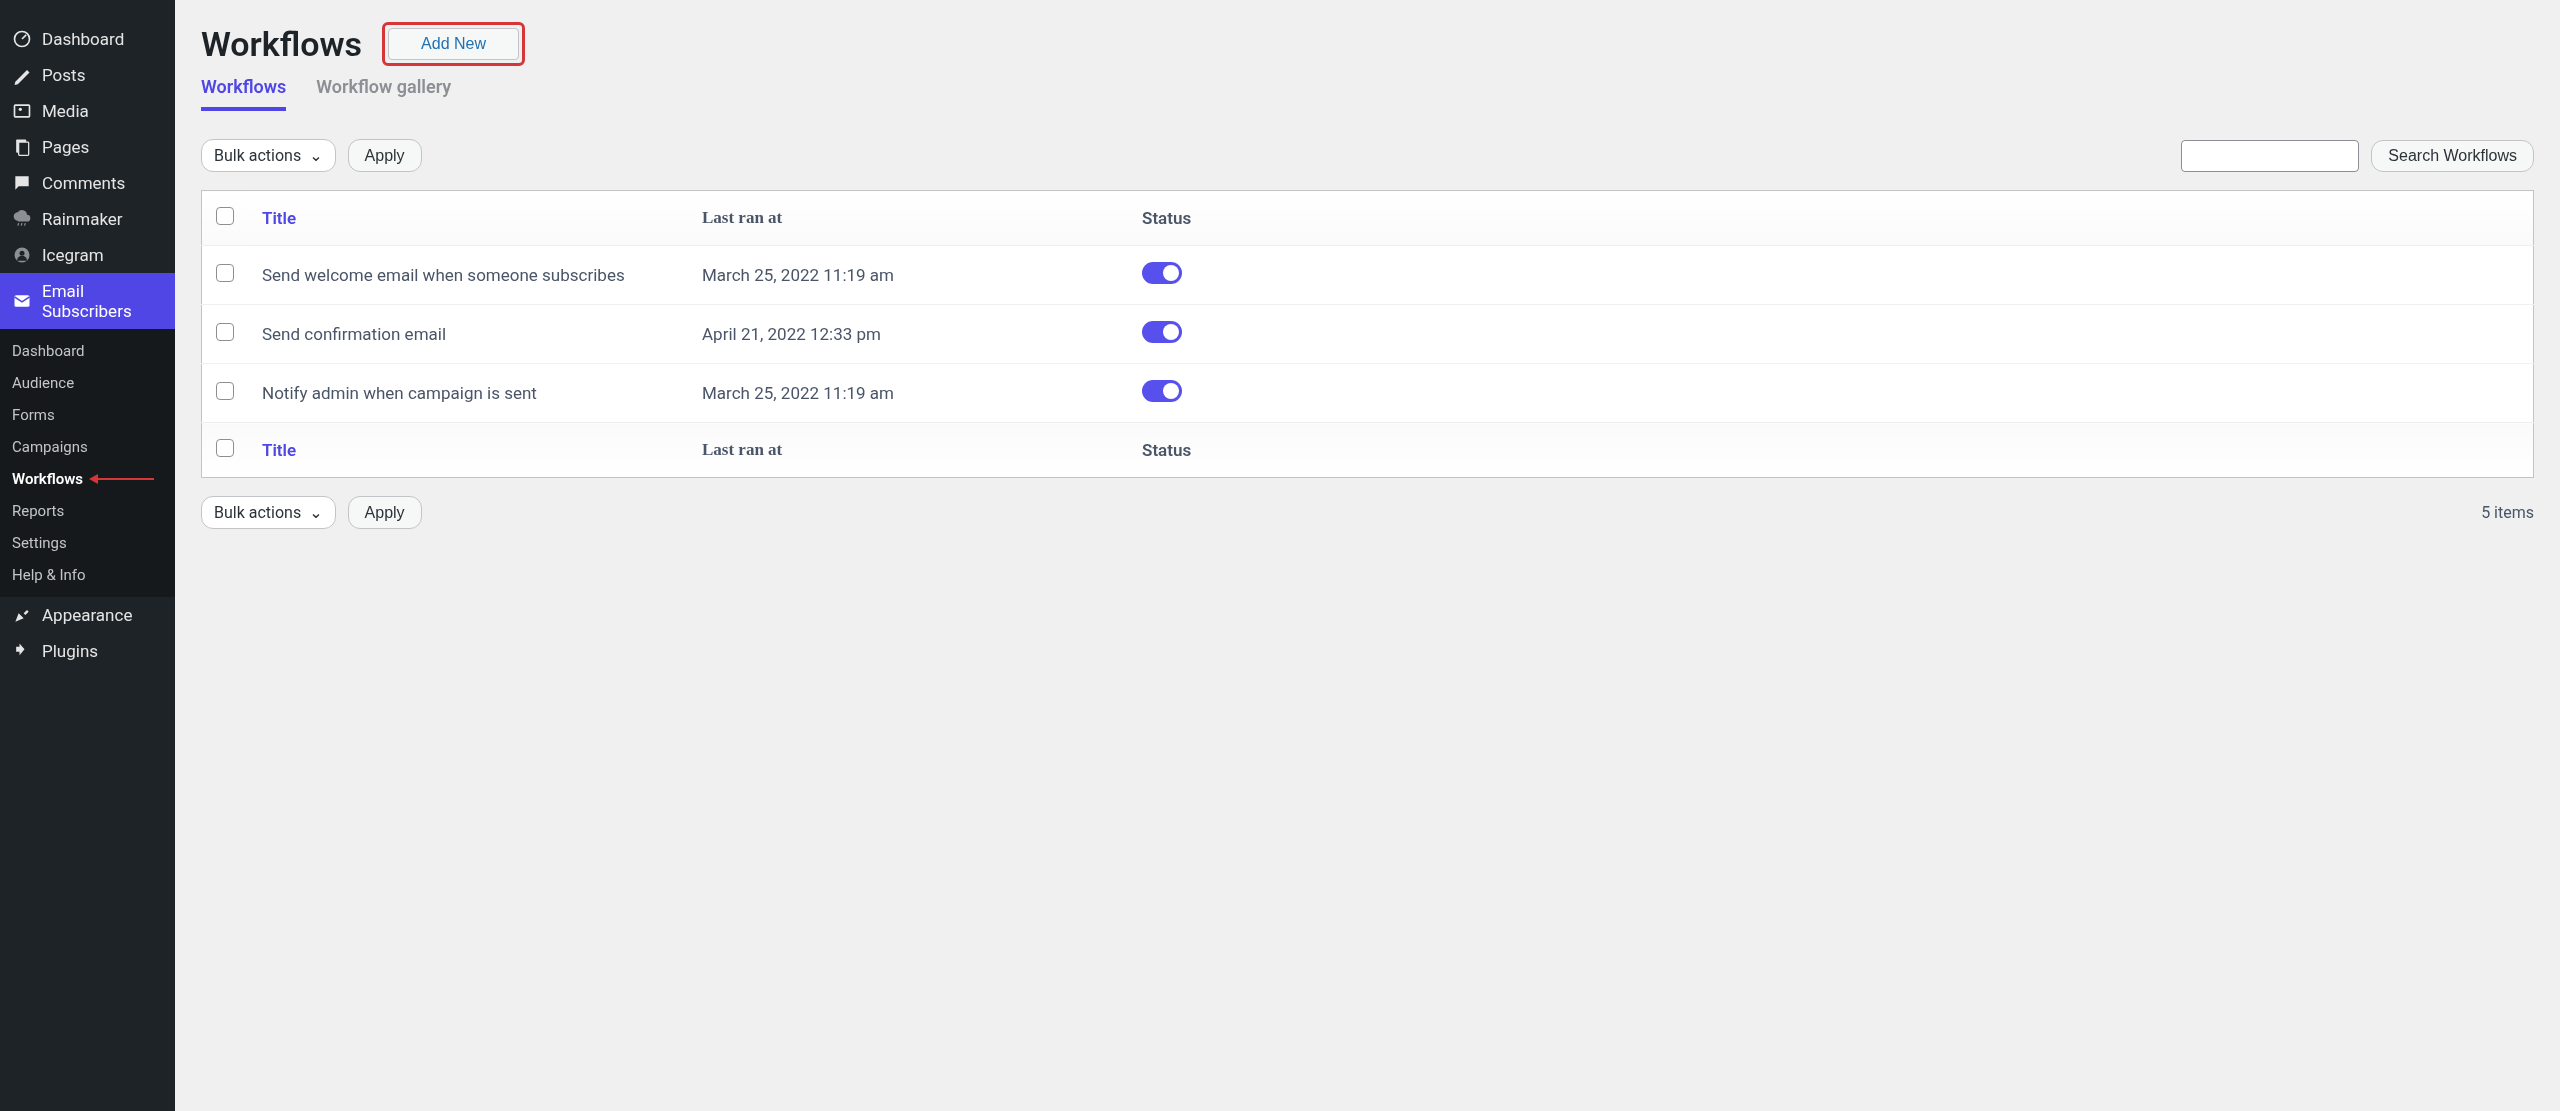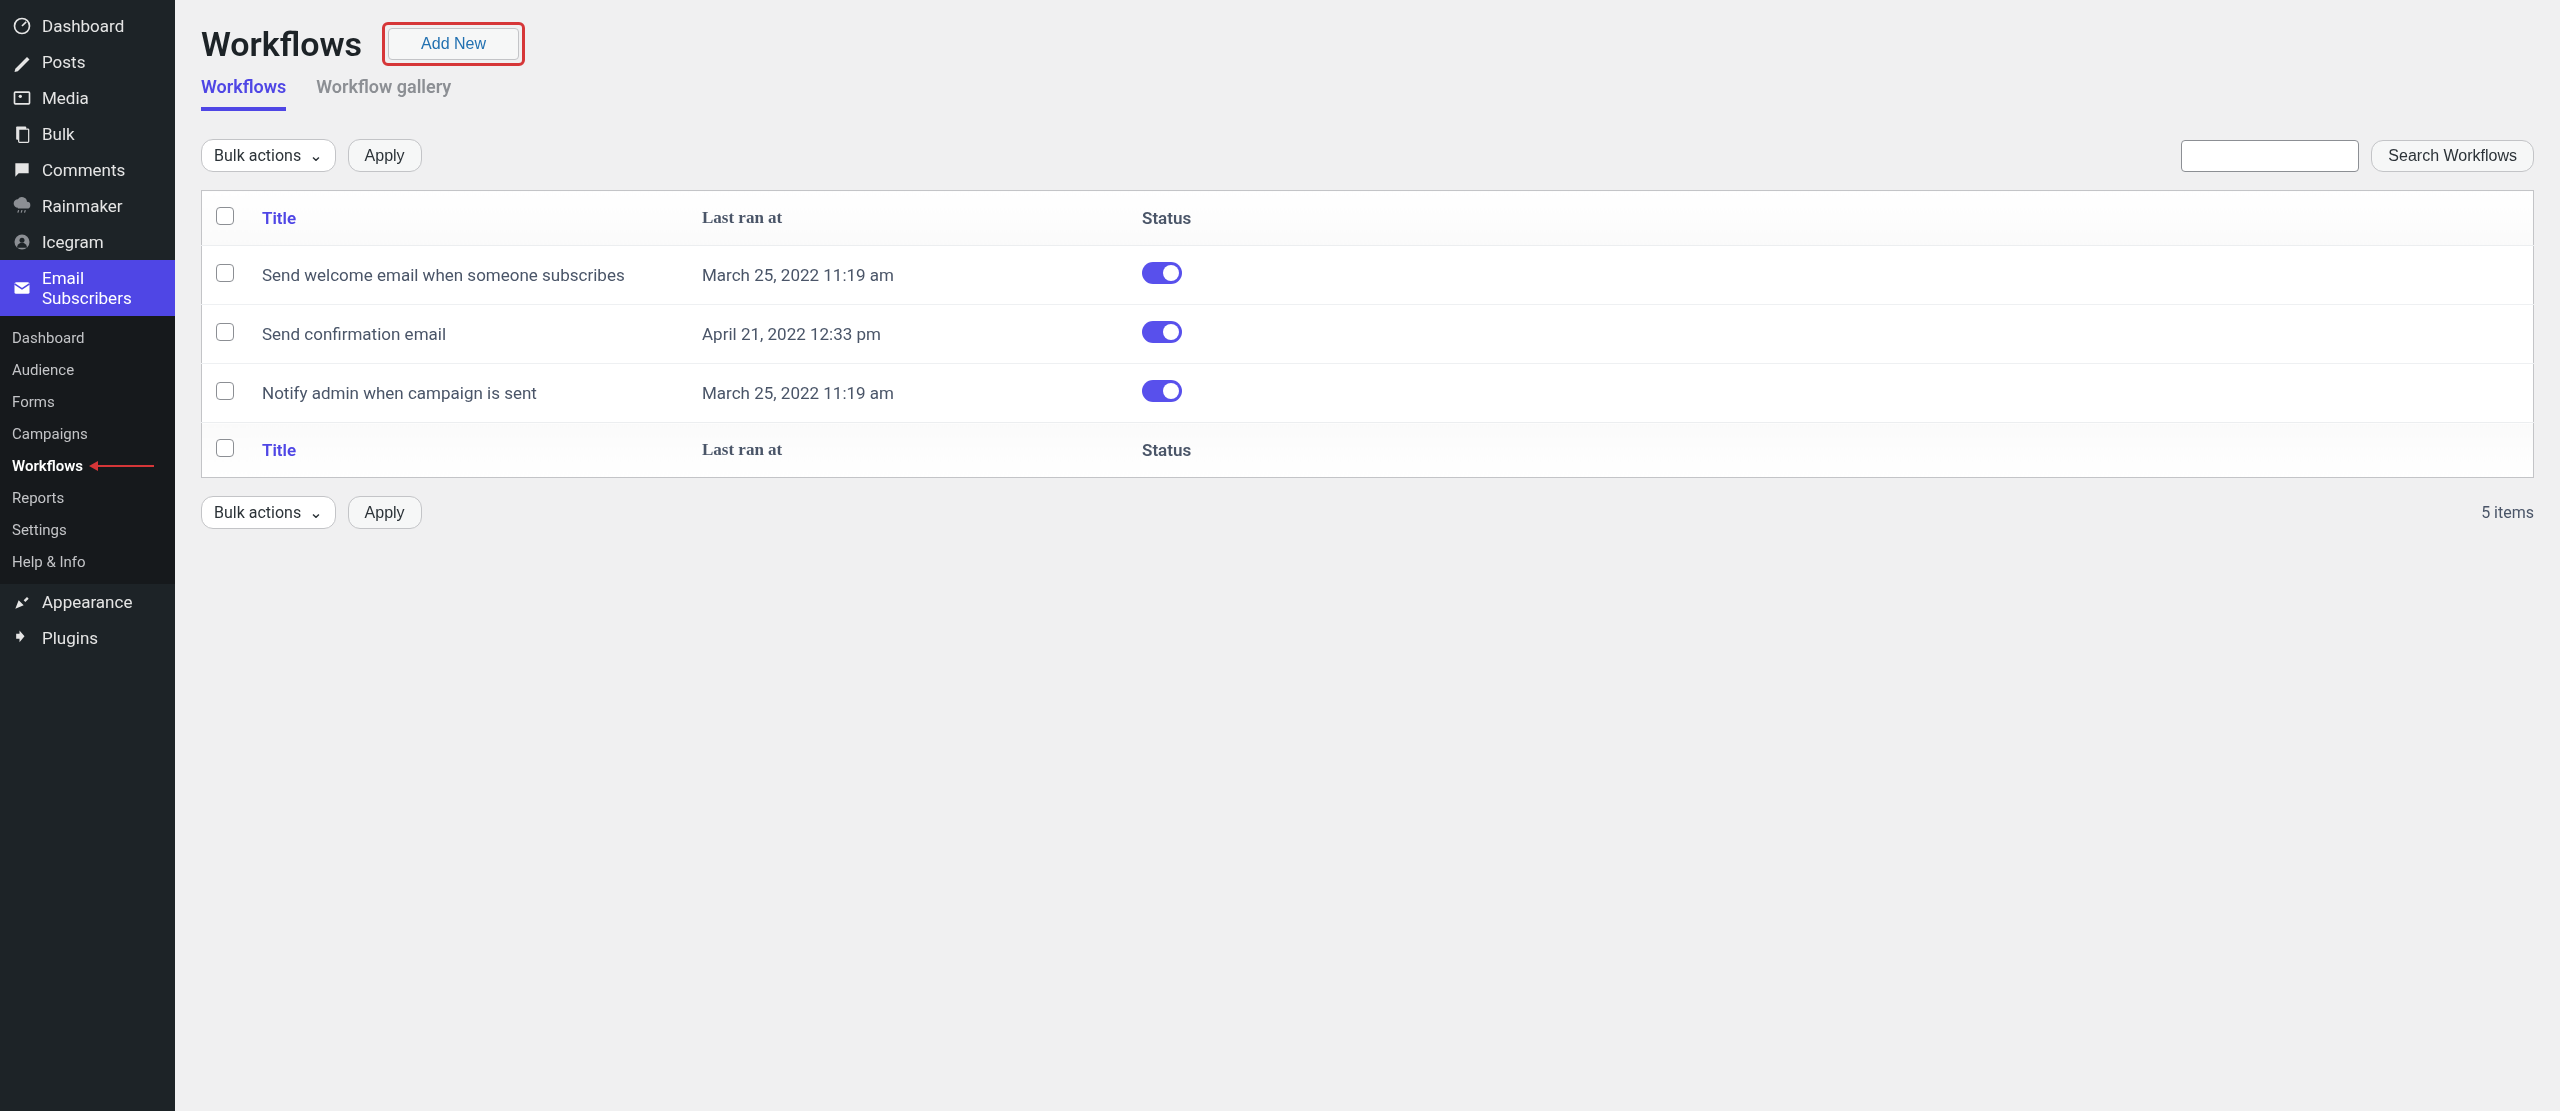--- a/index.html
+++ b/index.html
@@ -1,20 +1,20 @@
 <!DOCTYPE html>
 <html><head>
 <meta charset="utf-8">
 <style>
 * { box-sizing: border-box; margin: 0; padding: 0; }
 body { font-family: -apple-system, BlinkMacSystemFont, "Segoe UI", Roboto, sans-serif; background: #f0f0f1; color: #1d2327; }
 .app { display: flex; min-height: 100vh; }
 
 
-.sidebar { width: 175px; background: #1d2327; color: #fff; flex-shrink: 0; padding-top: 8px; }
+.sidebar { width: 175px; background: #1d2327; color: #fff; flex-shrink: 0; padding-top: 21px; }
 .menu-item { display: flex; align-items: center; padding: 8px 12px; color: #e5e5e5; font-size: 17px; cursor: pointer; gap: 10px; }
 .menu-item.active { background: #4f46e5; color: #fff; position: relative; }
 .menu-item.active::after { content: ""; position: absolute; right: -8px; top: 50%; transform: translateY(-50%); border: 8px solid transparent; border-right-color: #f0f0f1; }
 .menu-icon { width: 20px; height: 20px; display: inline-flex; align-items: center; justify-content: center; flex-shrink: 0; }
 .submenu { background: #16191c; padding: 6px 0; }
 .submenu-item { padding: 7px 12px; font-size: 15px; color: #c3c4c7; cursor: pointer; }
 .submenu-item.current { color: #fff; font-weight: 600; position: relative; }
 .arrow-indicator { position: absolute; left: 92px; top: 50%; transform: translateY(-50%); width: 62px; height: 2px; background: #d63638; }
 .arrow-indicator::before { content: ""; position: absolute; left: -8px; top: -4px; border: 5px solid transparent; border-right: 9px solid #d63638; }
 
@@ -99,21 +99,21 @@
         </span>
       <span>Media</span>
     </div>
     <div class="menu-item">
       <span class="menu-icon">
           <svg class="ic" viewBox="0 0 24 24" width="20" height="20">
             <rect x="5" y="3" width="12" height="16" rx="1"></rect>
             <rect x="8" y="6" width="12" height="16" rx="1" fill="#1d2327" stroke="currentColor" stroke-width="1.5"></rect>
           </svg>
         </span>
-      <span>Bulk</span>
+      <span>Pages</span>
     </div>
     <div class="menu-item">
       <span class="menu-icon">
           <svg class="ic" viewBox="0 0 24 24" width="20" height="20">
             <path d="M4 4h16v12H8l-4 4z"></path>
           </svg>
         </span>
       <span>Comments</span>
     </div>
     <div class="menu-item">

